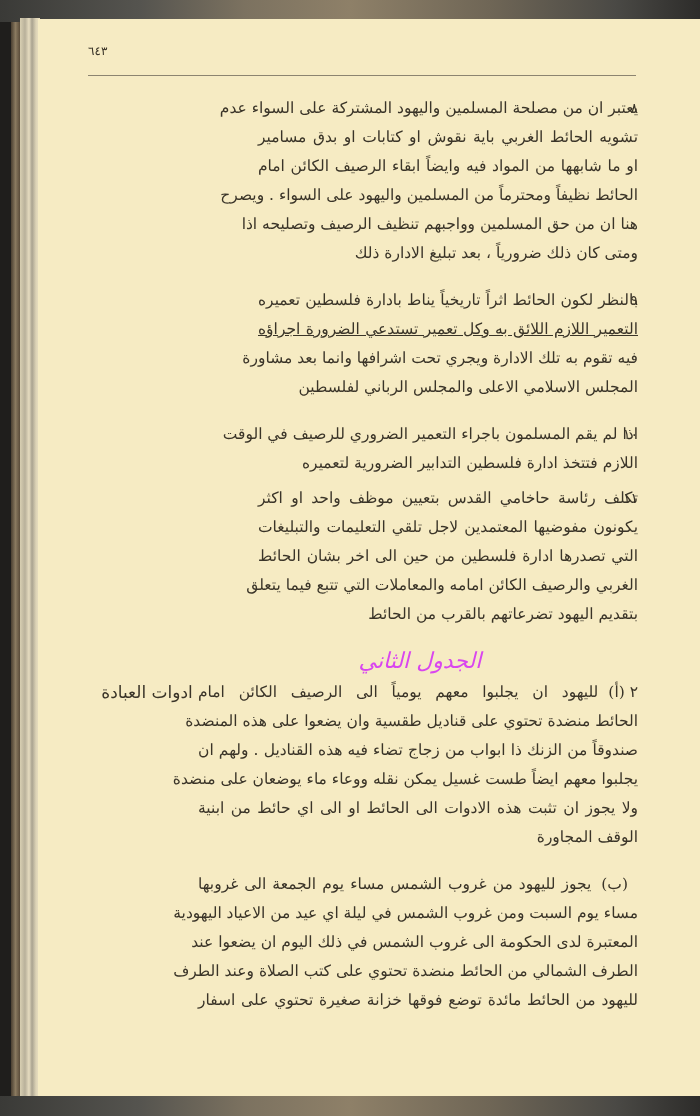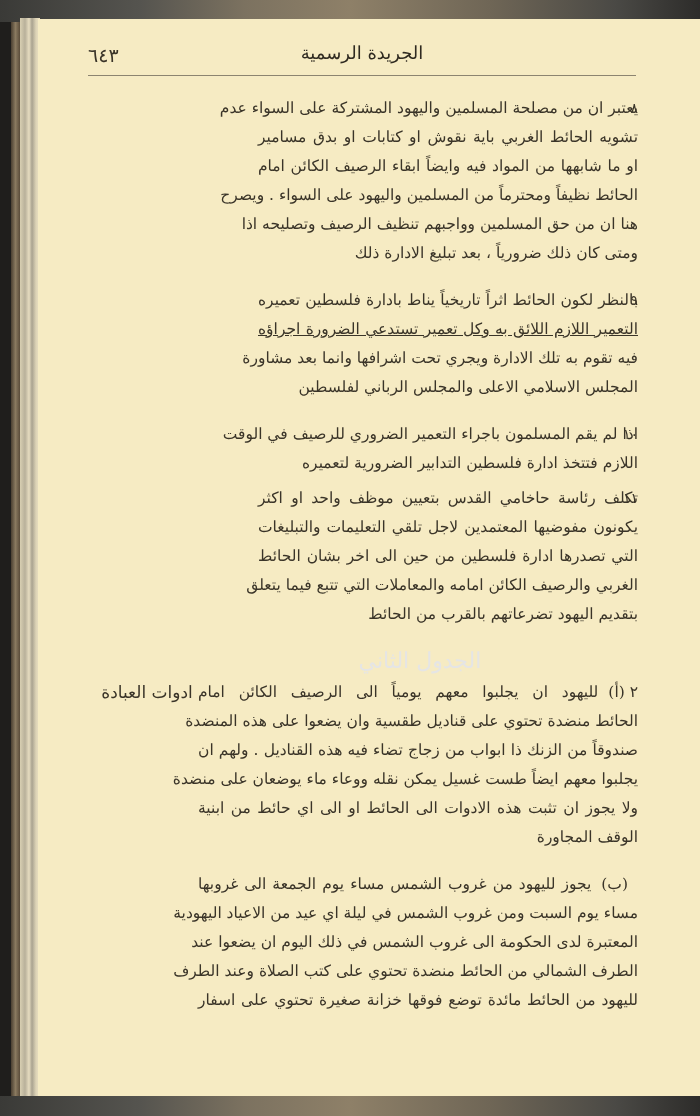--- a/index.html
+++ b/index.html
@@ -30,21 +30,21 @@
     }
     .page {
       position:absolute; left:38px; top:19px; width:662px; height:1077px;
       background:#f6ebc3;
     }
     .header {
       position:absolute; left:88px; top:40px; width:548px; height:30px;
     }
     .page-number {
       position:absolute; left:0; top:4px;
-      font-size:19px; color:#3a3428; direction:rtl;
+      font-size:12px; color:#3a3428; direction:rtl;
     }
     .running-title {
       position:absolute; left:0; right:0; top:2px; text-align:center;
       font-size:18px; color:#2f2a20; direction:rtl;
     }
     .header-rule {
       position:absolute; left:88px; top:75px; width:548px; height:1px; background:#8c8470;
     }
     .body {
       position:absolute; left:0; top:0; width:700px; height:1116px;
@@ -54,41 +54,40 @@
       position:absolute; right:62px; width:380px; height:24px;
       font-size:15.5px; line-height:24px; white-space:nowrap;
       text-align:justify; text-align-last:justify;
     }
     .line.last { text-align-last:right; }
     .num {
       position:absolute; right:0; width:30px; font-size:14px; line-height:24px; text-align:right; color:#3a3428;
     }
     .schedule-title {
       position:absolute; left:200px; width:440px; top:648px; text-align:center;
-      font-size:22px; color:#e5e5e5; direction:rtl;
+      font-size:22px; color:#d946ef; direction:rtl;font-style:italic;
     }
     .margin-note {
       position:absolute; left:92px; top:682px; width:110px; font-size:17px;
       color:#3a3428; direction:rtl; text-align:center;
     }
     .wide { width:440px; right:62px; }
   </style>
 </head>
 <body>
 
 <div class="spine"></div>
 <div class="spine-tex"></div>
 <div class="binding-top"></div>
 <div class="binding-bottom"></div>
 <div class="page-edge"></div>
 <div class="page"></div>
 
 <div class="header">
   <span class="page-number">٦٤٣</span>
-  <div class="running-title">الجريدة الرسمية</div>
 </div>
 <div class="header-rule"></div>
 
 <div class="body">
 
   <div>
     <span class="num" style="top:96px;right:62px;">٨</span>
     <div class="line" style="top:96px;">يعتبر ان من مصلحة المسلمين واليهود المشتركة على السواء عدم</div>
     <div class="line" style="top:125px;">تشويه الحائط الغربي باية نقوش او كتابات او بدق مسامير</div>
     <div class="line" style="top:154px;">او ما شابهها من المواد فيه وايضاً ابقاء الرصيف الكائن امام</div>

